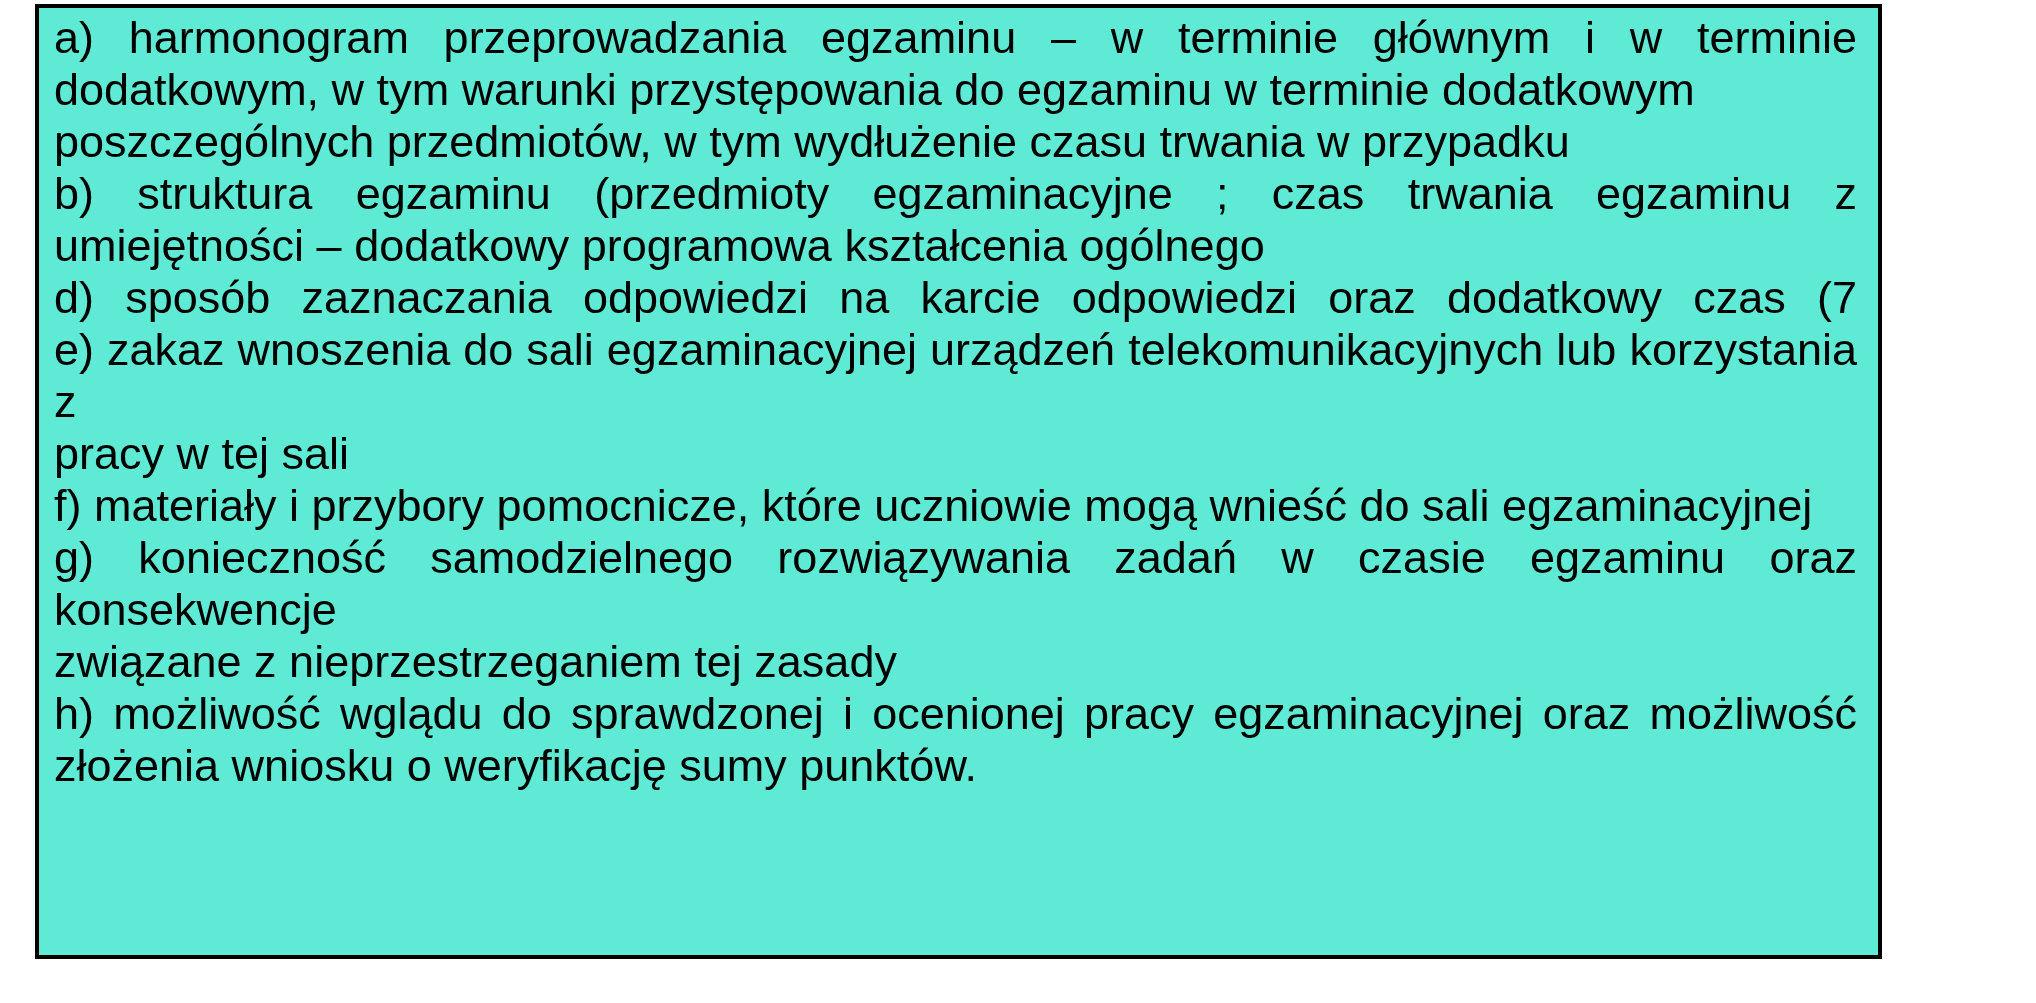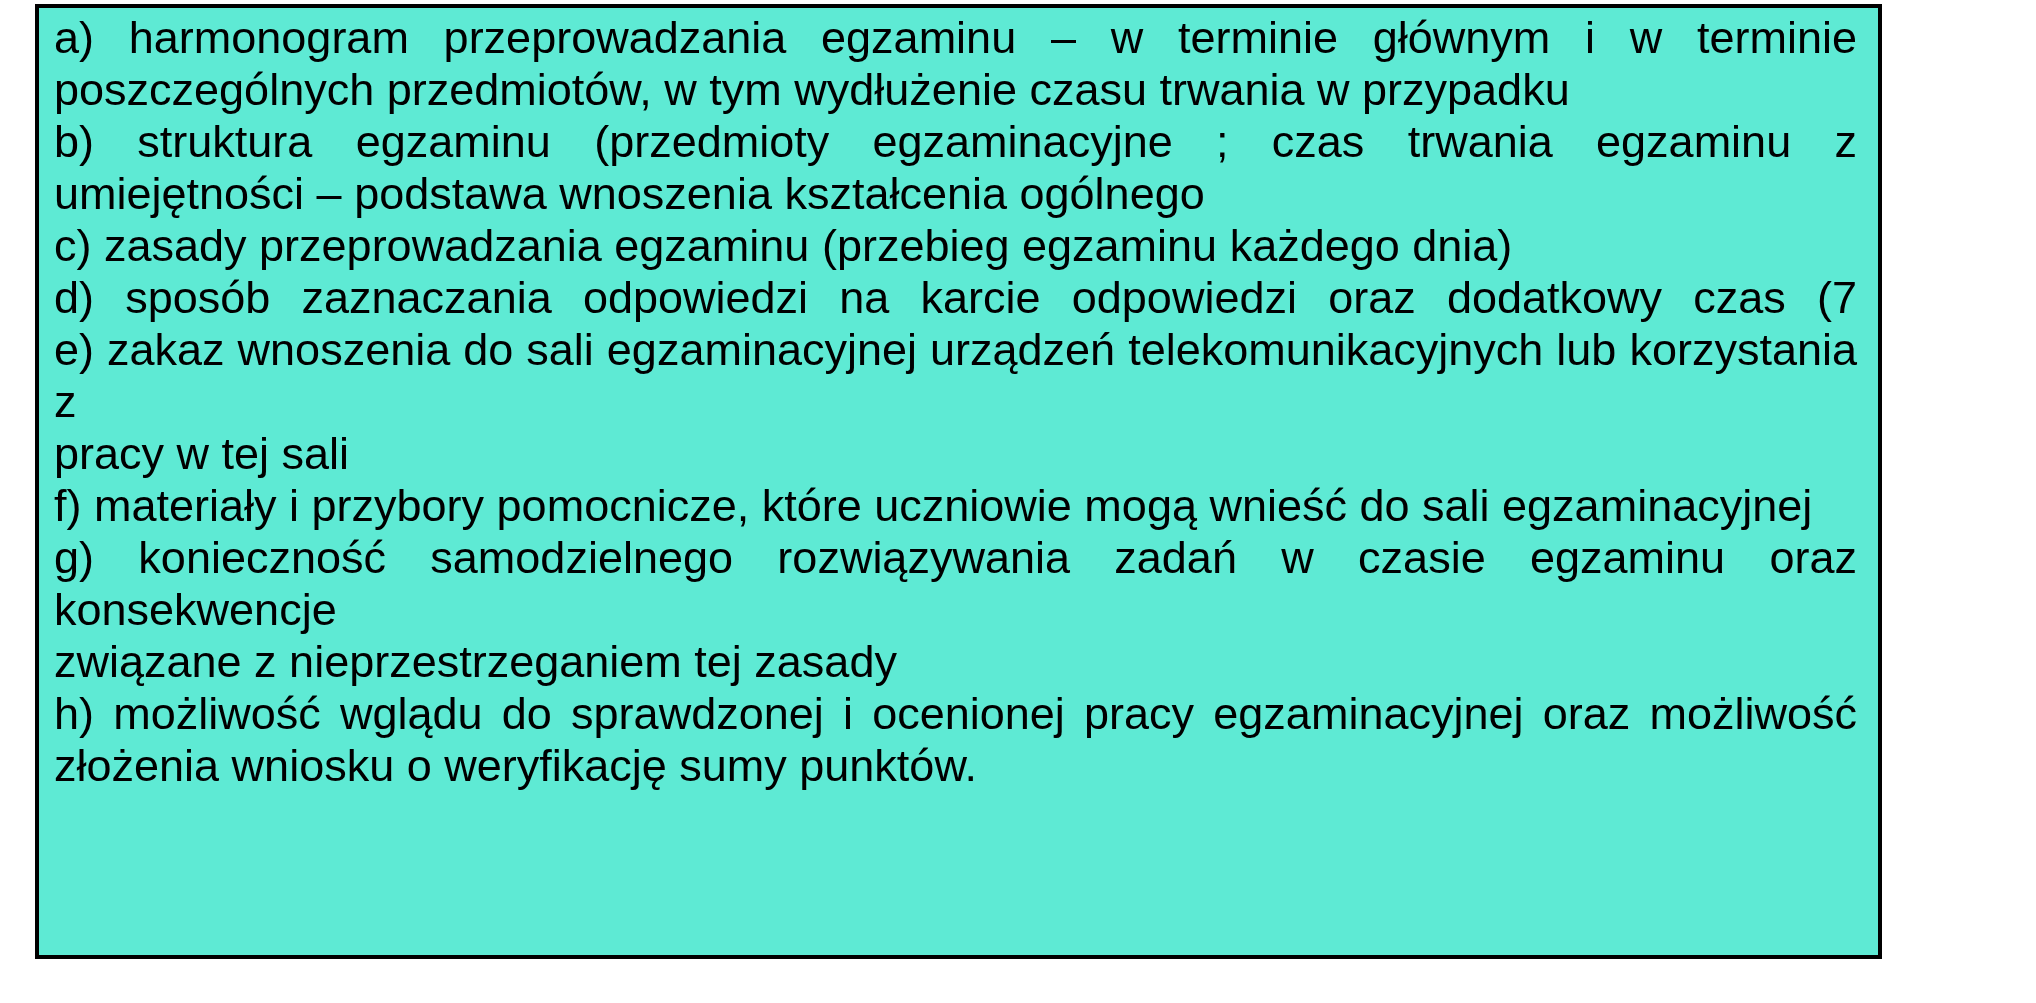--- a/index.html
+++ b/index.html
@@ -40,24 +40,24 @@
     text-align-last: justify;
     text-justify: inter-word;
   }
 </style>
 </head>
 <body>
 
 <div class="page">
   <div class="text-box">
     <div class="line j">a) harmonogram przeprowadzania egzaminu – w terminie głównym i w terminie</div>
+    <div class="line">dodatkowym, w tym warunki przystępowania do egzaminu w terminie dodatkowym</div>
     <div class="line">poszczególnych przedmiotów, w tym wydłużenie czasu trwania w przypadku</div>
     <div class="line j">b) struktura egzaminu (przedmioty egzaminacyjne ; czas trwania egzaminu z</div>
-    <div class="line">umiejętności – podstawa wnoszenia kształcenia ogólnego</div>
-    <div class="line">c) zasady przeprowadzania egzaminu (przebieg egzaminu każdego dnia)</div>
+    <div class="line">umiejętności – dodatkowy programowa kształcenia ogólnego</div>
     <div class="line j">d) sposób zaznaczania odpowiedzi na karcie odpowiedzi oraz dodatkowy czas (7</div>
     <div class="line j">e) zakaz wnoszenia do sali egzaminacyjnej urządzeń telekomunikacyjnych lub korzystania z</div>
     <div class="line">pracy w tej sali</div>
     <div class="line">f) materiały i przybory pomocnicze, które uczniowie mogą wnieść do sali egzaminacyjnej</div>
     <div class="line j">g) konieczność samodzielnego rozwiązywania zadań w czasie egzaminu oraz konsekwencje</div>
     <div class="line">związane z nieprzestrzeganiem tej zasady</div>
     <div class="line j">h) możliwość wglądu do sprawdzonej i ocenionej pracy egzaminacyjnej oraz możliwość</div>
     <div class="line">złożenia wniosku o weryfikację sumy punktów.</div>
   </div>
 </div>

